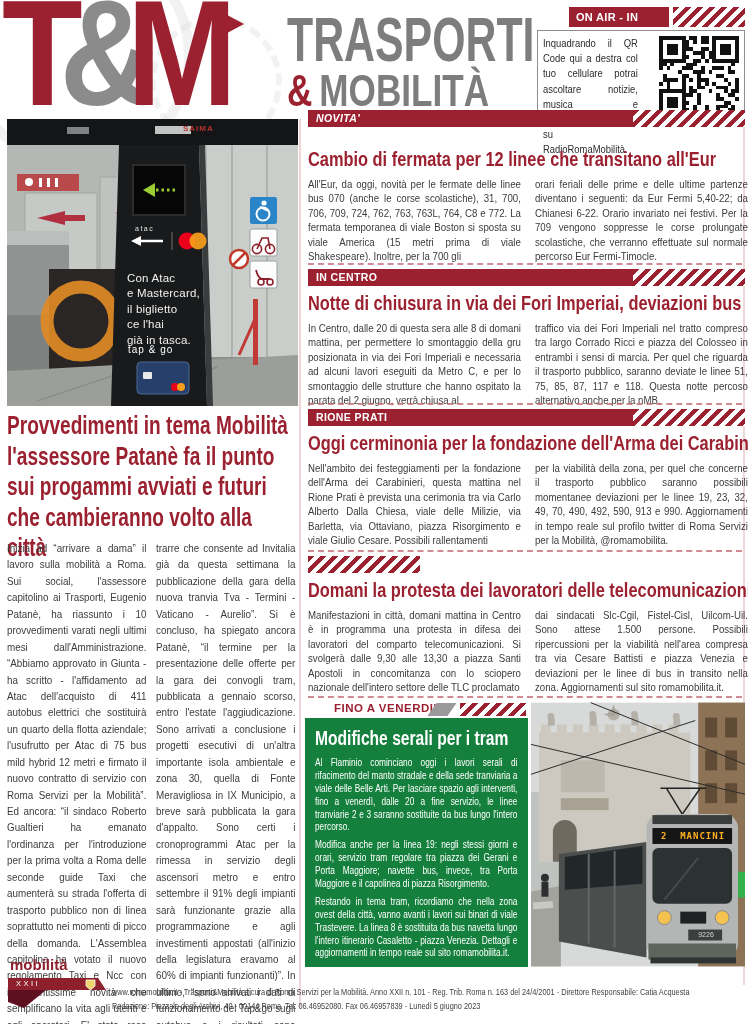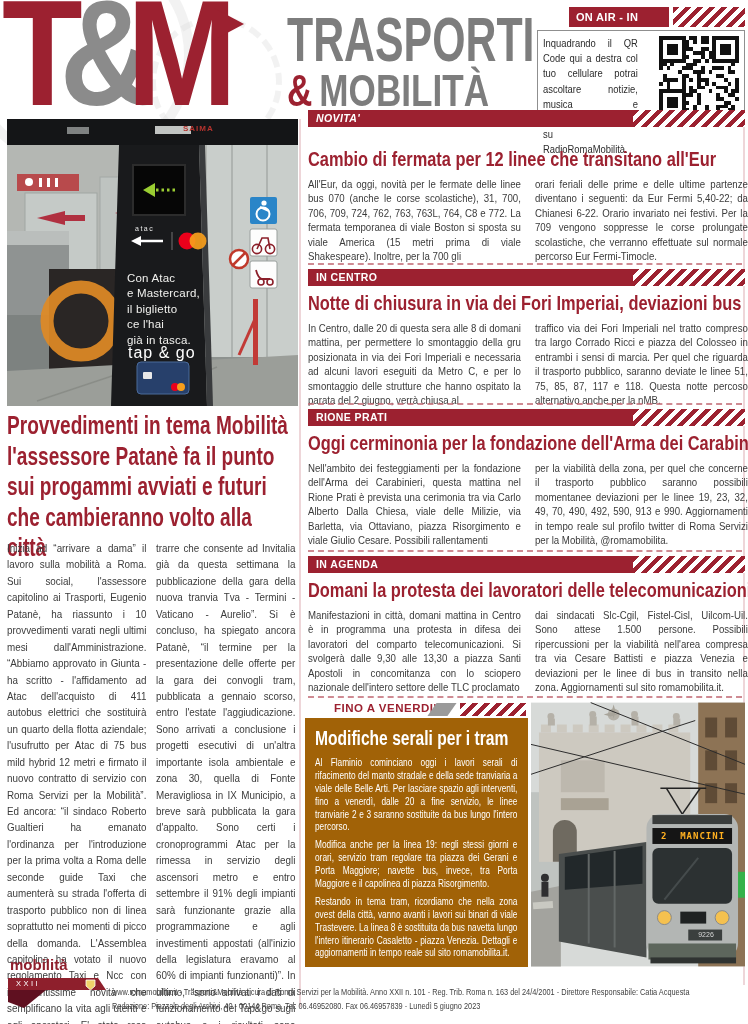--- a/index.html
+++ b/index.html
@@ -52,31 +52,31 @@
 
   
   .h-lead{left:7px;top:410px;width:400px;transform:scaleX(.72);transform-origin:0 0;
           font-size:26.5px;line-height:30.5px;font-weight:800;color:#9C2130;}
   .leadcol{width:163px;font-size:11.5px;line-height:1.43;}
 
   
   .feat-label{left:308px;top:702px;font-size:11.5px;font-weight:bold;color:#9C2130;letter-spacing:.5px;margin-left:26px;}
   .feat-gray{left:432px;top:703px;width:20px;height:13px;background:#9a9a9a;transform:skewX(-35deg);}
   .feat-str{left:460px;top:703px;width:66px;height:13px;}
-  .featbox{left:305px;top:718px;width:223px;height:249px;background:#a16207;
+  .featbox{left:305px;top:718px;width:223px;height:249px;background:#15803d;
            padding:7px 10px;box-sizing:border-box;}
   .featbox h2{margin:2px 0 7px;font-size:20px;color:#fff;font-weight:bold;white-space:nowrap;
               transform:scaleX(.78);transform-origin:0 0;}
   .featbox p{margin:0 0 5px;width:253px;transform:scaleX(.80);transform-origin:0 0;
              font-size:10.4px;line-height:1.24;color:#fff;text-align:justify;}
 
   
   .photo1{left:7px;top:119px;width:291px;height:287px;}
   .cap{left:120px;top:152px;color:#f1f1ee;font-size:11.5px;line-height:1.34;letter-spacing:.2px;}
-  .tapgo{left:121px;top:225px;color:#fff;font-size:16px;letter-spacing:1px;}
+  .tapgo{left:121px;top:225px;color:#fff;font-size:10px;letter-spacing:1px;}
   .saima{left:176px;top:5px;color:#b5332e;font-size:8px;font-weight:bold;letter-spacing:1px;}
   .atacl{left:128px;top:106px;color:#e8e8e8;font-size:7px;letter-spacing:1.5px;}
   .photo2{left:531px;top:702px;width:214px;height:265px;}
   .route{left:122px;top:126px;width:80px;height:16px;line-height:16px;text-align:center;
          font-family:"DejaVu Sans Mono",monospace;font-size:9px;font-weight:bold;color:#ffb020;
          white-space:pre;letter-spacing:1px;}
   .tramno{left:160px;top:229px;width:30px;text-align:center;font-size:7px;color:#d8d8d8;}
 
   
   .flogo-word{left:10px;top:956px;font-size:15px;font-weight:800;color:#8e1f2c;}
@@ -428,21 +428,20 @@
   <div class="abs tagbar" style="top:409px;">
     <div class="bar">RIONE PRATI</div>
     <div class="stripes"></div>
   </div>
   <div class="abs h-art" style="left:308px;top:431px;">Oggi cerminonia per la fondazione dell'Arma dei Carabinieri</div>
   <div class="abs bodycol" style="left:308px;top:461px;">Nell'ambito dei festeggiamenti per la fondazione dell'Arma dei Carabinieri, questa mattina nel Rione Prati è prevista una cerimonia tra via Carlo Alberto Dalla Chiesa, viale delle Milizie, via Barletta, via Ottaviano, piazza Risorgimento e viale Giulio Cesare. Possibili rallentamenti</div>
   <div class="abs bodycol" style="left:535px;top:461px;">per la viabilità della zona, per quel che concerne il trasporto pubblico saranno possibili momentanee deviazioni per le linee 19, 23, 32, 49, 70, 490, 492, 590, 913 e 990. Aggiornamenti in tempo reale sul profilo twitter di Roma Servizi per la Mobilità, @romamobilita.</div>
 
   <div class="abs dash" style="top:550px;"></div>
   <div class="abs tagbar" style="top:556px;">
-    <div class="bar">IN AGENDA</div>
     <div class="stripes"></div>
   </div>
   <div class="abs h-art" style="left:308px;top:578px;">Domani la protesta dei lavoratori delle telecomunicazioni</div>
   <div class="abs bodycol" style="left:308px;top:608px;">Manifestazioni in città, domani mattina in Centro è in programma una protesta in difesa dei lavoratori del comparto telecomunicazioni. Si svolgerà dalle 9,30 alle 13,30 a piazza Santi Apostoli in concomitanza con lo sciopero nazionale dell'intero settore delle TLC proclamato</div>
   <div class="abs bodycol" style="left:535px;top:608px;">dai sindacati  Slc-Cgil, Fistel-Cisl, Uilcom-Uil. Sono attese 1.500 persone. Possibili ripercussioni per la viabilità nell'area compresa tra via Cesare Battisti e piazza Venezia e deviazioni per le linee di bus in transito nella zona. Aggiornamenti sul sito romamobilita.it.</div>
 
   <div class="abs dash" style="top:696px;"></div>
   <div class="abs feat-label">FINO A VENERDI'</div>
   <div class="abs feat-gray"></div>
   <div class="abs feat-str stripes"></div>

